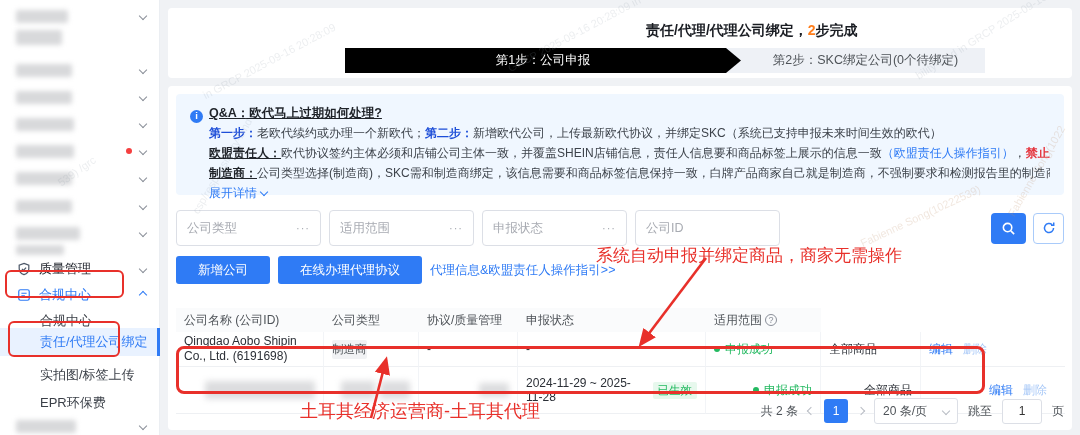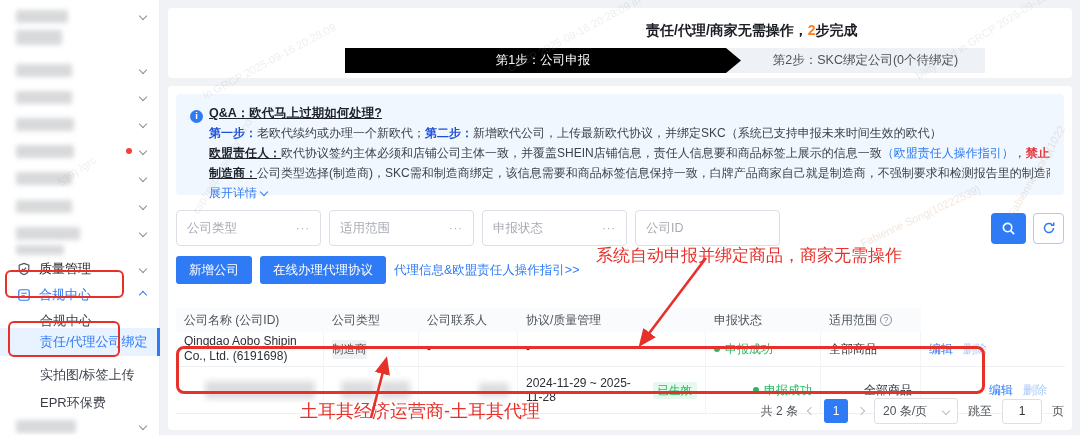--- a/index.html
+++ b/index.html
@@ -50,21 +50,21 @@
   .filterrow { position:absolute; left:8px; top:124px; width:888px; display:flex; align-items:center; }
   .filterbox { width:145px; height:36px; border:1px solid #dcdfe6; border-radius:4px; background:#fff; display:flex; align-items:center; padding:0 10px; margin-right:8px; color:#a8abb2; font-size:12.5px; cursor:pointer; }
   .filterbox .dots { margin-left:auto; letter-spacing:1px; color:#a8abb2; font-size:11px; }
   .filterbox input { border:none; outline:none; width:100%; font-size:12.5px; color:#333; background:transparent; font-family:inherit; }
   .filterbox input::placeholder { color:#a8abb2; }
   .btn-search { margin-left:auto; width:35px; height:31px; background:#2f7bf5; border:none; border-radius:4px; display:flex; align-items:center; justify-content:center; cursor:pointer; }
   .btn-refresh { margin-left:7px; width:31px; height:31px; background:#fff; border:1px solid #a9cbfa; border-radius:4px; display:flex; align-items:center; justify-content:center; cursor:pointer; }
 
   
   .toolbar { position:absolute; left:8px; top:170px; display:flex; align-items:center; }
-  .btn-blue { height:28px; padding:0 13px; background:#2f7bf5; color:#fff; border:none; border-radius:3px; font-size:12.5px; margin-right:8px; cursor:pointer; font-family:inherit; }
+  .btn-blue { height:28px; padding:0 22px; background:#2f7bf5; color:#fff; border:none; border-radius:3px; font-size:12.5px; margin-right:8px; cursor:pointer; font-family:inherit; }
   .guidelink { color:#2f7bf5; font-size:12.5px; cursor:pointer; }
 
   
   .tbl { position:absolute; left:8px; top:202px; width:889px; }
   .trow { display:grid; grid-template-columns:148px 95px 99px 188px 115px 100px 144px; }
   .th { background:#fafbfc; color:#4e5358; height:24px; display:flex; align-items:center; padding:0 8px; font-size:12px;margin-top:20px; }
   .td { display:flex; align-items:center; padding:3px 8px; border-bottom:1px solid #eef0f3; border-right:1px solid #f2f4f7; font-size:12px; color:#2b2f36; }
   .td:last-child { border-right:none; }
   .trow.r1 .td { height:35px; }
   .trow.r2 .td { height:47px;justify-content:flex-end; }
@@ -196,21 +196,21 @@
     </div>
 
     <div class="srow" style="top:414px">
         <span class="blurblock" style="width:60px"></span>
         <span class="chev"></span>
       </div>
   </div>
 
   <div class="topcard">
     <div class="pagetitle">
-      <span>责任/代理/商家无需操作，</span><span class="hl">2</span><span>步完成</span>
+      <span>责任/代理/代理公司绑定，</span><span class="hl">2</span><span>步完成</span>
     </div>
     <div class="steps">
       <div class="step1">
           <span>第1步：公司申报</span>
         </div>
       <div class="step2">
           <span>第2步：SKC绑定公司(0个待绑定)</span>
         </div>
     </div>
   </div>
@@ -266,21 +266,20 @@
     <div class="toolbar">
       <button class="btn-blue">新增公司</button>
       <button class="btn-blue">在线办理代理协议</button>
       <span class="guidelink">代理信息&amp;欧盟责任人操作指引&gt;&gt;</span>
     </div>
 
     <div class="tbl">
       <div class="trow">
         <div class="th">公司名称 (公司ID)</div>
         <div class="th">公司类型</div>
-        <div class="th">公司联系人</div>
         <div class="th">协议/质量管理</div>
         <div class="th">申报状态</div>
         <div class="th">
             <span>适用范围</span>
             <span class="helpicon">?</span>
           </div>
       </div>
 
       <div class="trow r1">
         <div class="td">Qingdao Aobo Shipin Co., Ltd. (6191698)</div>

